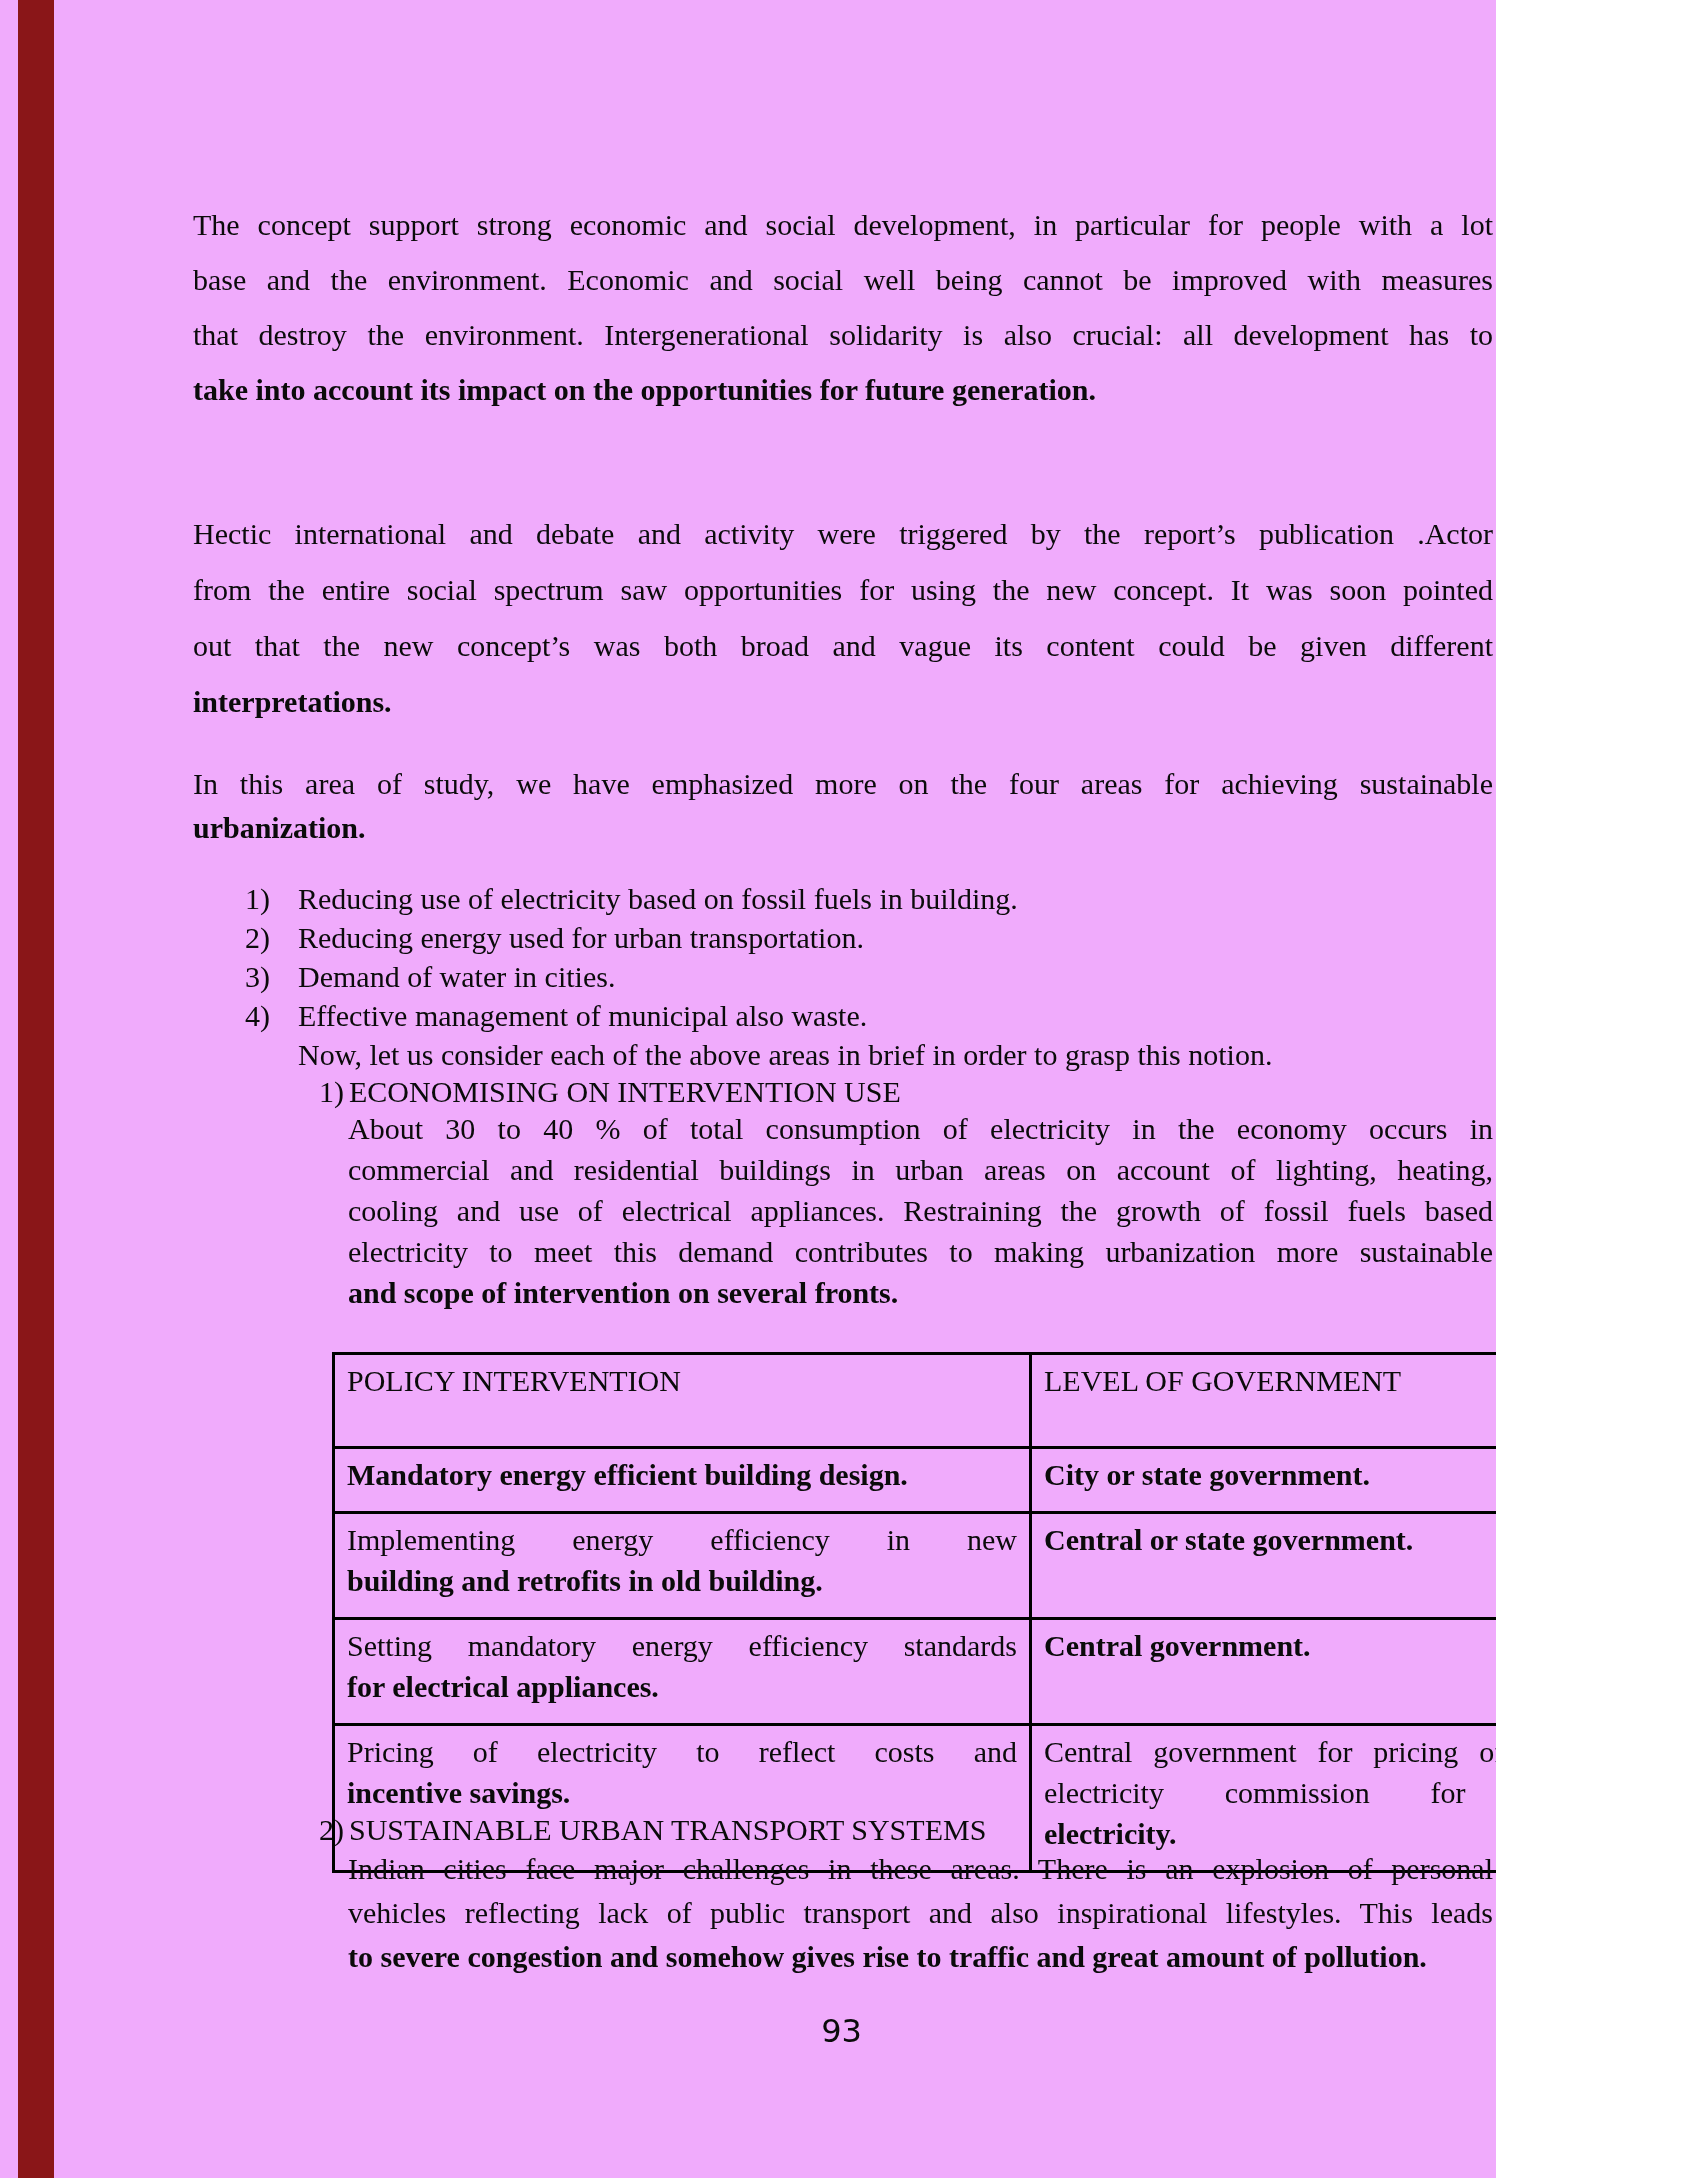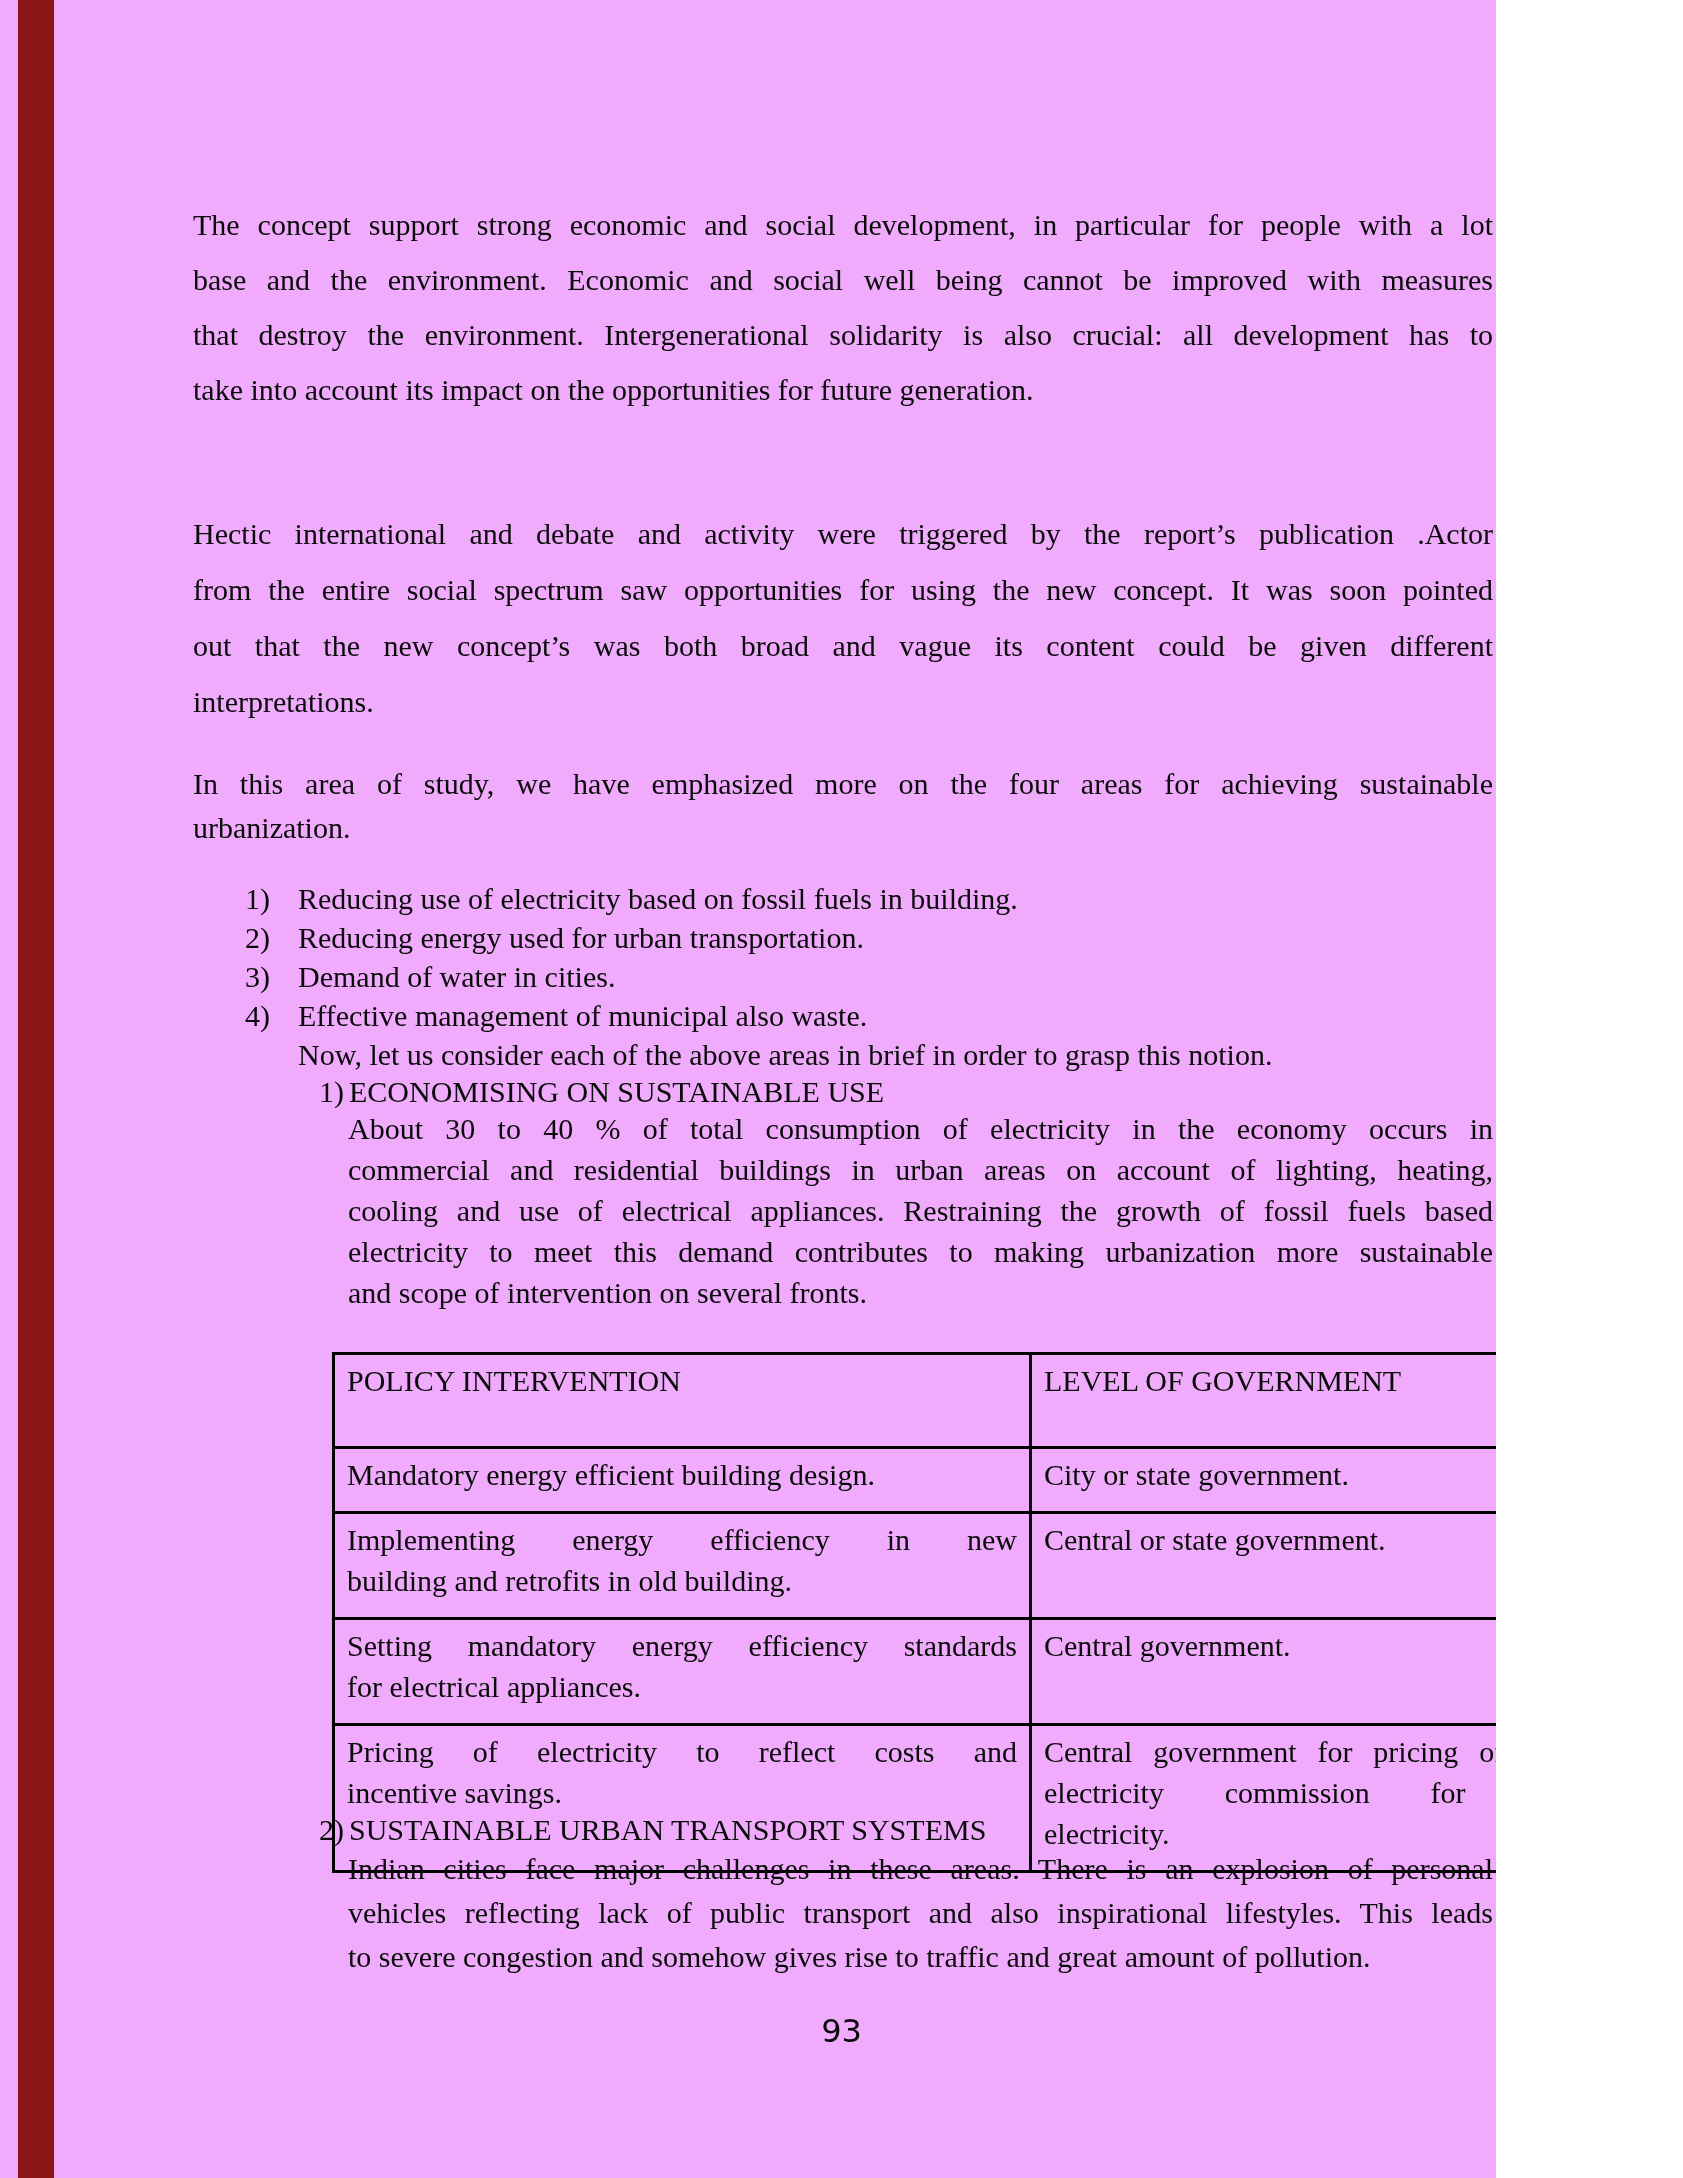--- a/index.html
+++ b/index.html
@@ -15,20 +15,21 @@
     position:absolute;left:18px;top:0;width:36px;height:2178px;
   }
   .block{position:absolute;font-size:30px;}
   .plines > div{
     text-align:justify;
     text-align-last:justify;
     white-space:normal;
   }
   .plines > div:last-child{
     text-align-last:left;
+    font-weight:bold;
   }
   .p1{left:193px;top:197px;width:1300px;line-height:55px;}
   .p2{left:193px;top:506px;width:1300px;line-height:56px;}
   .p3{left:193px;top:762px;width:1300px;line-height:44px;}
   .list{left:245px;top:879px;line-height:39px;}
   .list .num{display:inline-block;width:53px;}
   .note{left:298px;top:1035px;line-height:40px;}
   .sechead{line-height:40px;}
   .sec1head{left:319px;top:1072px;}
   .sec2head{left:319px;top:1810px;}
@@ -99,21 +100,21 @@
       <span class="num">3)</span><span>Demand of water in cities.</span>
     </div>
     <div>
       <span class="num">4)</span><span>Effective management of municipal also waste.</span>
     </div>
   </div>
 
   <div class="block note">Now, let us consider each of the above areas in brief in order to grasp this notion.</div>
 
   <div class="block sechead sec1head">
-    <span class="num">1)</span><span>ECONOMISING ON SUSTAINABLE USE</span>
+    <span class="num">1)</span><span>ECONOMISING ON INTERVENTION USE</span>
   </div>
 
   <div class="block sec1body plines">
       <div>About 30 to 40 % of total consumption of electricity in the economy occurs in</div>
       <div>commercial and residential buildings in urban areas on account of lighting, heating,</div>
       <div>cooling and use of electrical appliances. Restraining the growth of fossil fuels based</div>
       <div>electricity to meet this demand contributes to making urbanization more sustainable</div>
       <div>and scope of intervention on several fronts.</div>
     </div>
 

